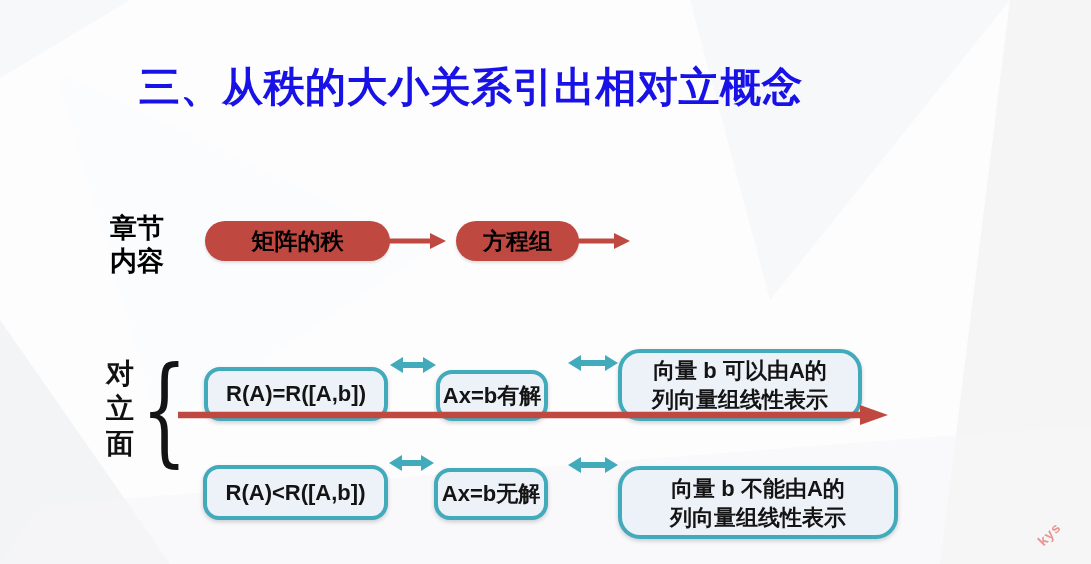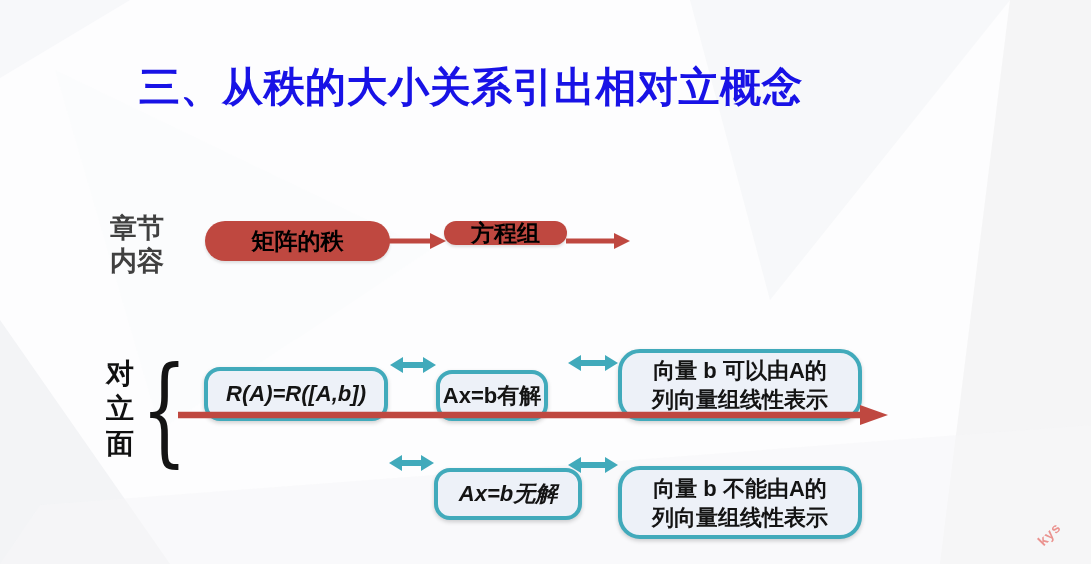--- a/index.html
+++ b/index.html
@@ -15,21 +15,21 @@
 
   .title{
     position:absolute;left:123px;top:44px;
     margin:16px;
     font-size:41px;font-weight:700;color:#1812E6;
     letter-spacing:0.5px;white-space:nowrap;
   }
 
   .side-label{
     position:absolute;
-    color:#404040;font-weight:700;font-size:27px;line-height:33px;
+    color:#000000;font-weight:700;font-size:27px;line-height:33px;
     text-align:left;white-space:nowrap;
   }
   .vstack div{height:35px;line-height:35px;font-size:28px;font-weight:700;color:#111;}
 
   .pill{
     position:absolute;
     background:#BF4840;
     border-radius:20px;
     color:#000000;font-weight:700;font-size:23px;
     display:flex;align-items:center;justify-content:center;
@@ -89,36 +89,36 @@
     <div>内容</div>
   </div>
 
   <div class="pill" style="left:205px;top:221px;width:185px;height:40px;">矩阵的秩</div>
 
   <svg class="abs" style="left:388px;top:231px;" width="58" height="20" viewBox="0 0 58 20" aria-hidden="true">
     <line x1="1" y1="10" x2="43" y2="10" stroke="#BF4840" stroke-width="5"></line>
     <polygon points="42,2 58,10 42,18" fill="#BF4840"></polygon>
   </svg>
 
-  <div class="pill" style="left:444px;top:221px;width:123px;height:24px;text-align:center;">方程组</div>
+  <div class="pill" style="left:456px;top:221px;width:123px;height:40px;text-align:center;">方程组</div>
 
   <svg class="abs" style="left:565px;top:231px;" width="65" height="20" viewBox="0 0 65 20" aria-hidden="true">
     <line x1="1" y1="10" x2="50" y2="10" stroke="#BF4840" stroke-width="5"></line>
     <polygon points="49,2 65,10 49,18" fill="#BF4840"></polygon>
   </svg>
 
 
   <div class="abs vstack" style="left:106px;top:356px;">
     <div>对</div>
     <div>立</div>
     <div>面</div>
   </div>
   <div class="brace" style="left:141px;top:358px;">{</div>
 
-  <div class="cbox" style="left:204px;top:338px;width:184px;height:54px;font-style:italic;">R(A)=R([A,b])</div>
+  <div class="cbox" style="left:204px;top:338px;width:184px;height:54px;">R(A)=R([A,b])</div>
 
   <svg class="abs" style="left:390px;top:354px;" width="46" height="22" viewBox="0 0 46 22" aria-hidden="true">
     <line x1="10" y1="11" x2="36" y2="11" stroke="#41AABB" stroke-width="6"></line>
     <polygon points="0,11 13,3 13,19" fill="#41AABB"></polygon>
     <polygon points="46,11 33,3 33,19" fill="#41AABB"></polygon>
   </svg>
 
   <div class="cbox" style="left:436px;top:341px;width:112px;height:51px;">Ax=b有解</div>
 
   <svg class="abs" style="left:568px;top:352px;" width="50" height="22" viewBox="0 0 50 22" aria-hidden="true">
@@ -130,35 +130,36 @@
   <div class="cbox tall" style="left:618px;top:320px;width:244px;height:72px;">
     <div>向量 b 可以由A的</div>
     <div>列向量组线性表示</div>
   </div>
 
   <svg class="abs" style="left:176px;top:402px;" width="712" height="26" viewBox="0 0 712 26" aria-hidden="true">
     <line x1="2" y1="13" x2="686" y2="13" stroke="#BF4840" stroke-width="6.5"></line>
     <polygon points="684,3 712,13 684,23" fill="#BF4840"></polygon>
   </svg>
 
+  <div class="cbox" style="left:203px;top:436px;width:185px;height:55px;">R(A)&lt;R([A,b])</div>
 
   <svg class="abs" style="left:389px;top:452px;" width="45" height="22" viewBox="0 0 45 22" aria-hidden="true">
     <line x1="10" y1="11" x2="35" y2="11" stroke="#41AABB" stroke-width="6"></line>
     <polygon points="0,11 13,3 13,19" fill="#41AABB"></polygon>
     <polygon points="45,11 32,3 32,19" fill="#41AABB"></polygon>
   </svg>
 
-  <div class="cbox" style="left:434px;top:439px;width:148px;height:52px;font-style:italic;">Ax=b无解</div>
+  <div class="cbox" style="left:434px;top:439px;width:114px;height:52px;">Ax=b无解</div>
 
   <svg class="abs" style="left:568px;top:454px;" width="50" height="22" viewBox="0 0 50 22" aria-hidden="true">
     <line x1="10" y1="11" x2="40" y2="11" stroke="#41AABB" stroke-width="6"></line>
     <polygon points="0,11 13,3 13,19" fill="#41AABB"></polygon>
     <polygon points="50,11 37,3 37,19" fill="#41AABB"></polygon>
   </svg>
 
-  <div class="cbox tall" style="left:618px;top:437px;width:244px;height:73px;">
+  <div class="cbox tall" style="left:618px;top:437px;width:280px;height:73px;">
     <div>向量 b 不能由A的</div>
     <div>列向量组线性表示</div>
   </div>
 
   <div class="watermark">kys</div>
 
 </div>
 
 </body></html>

